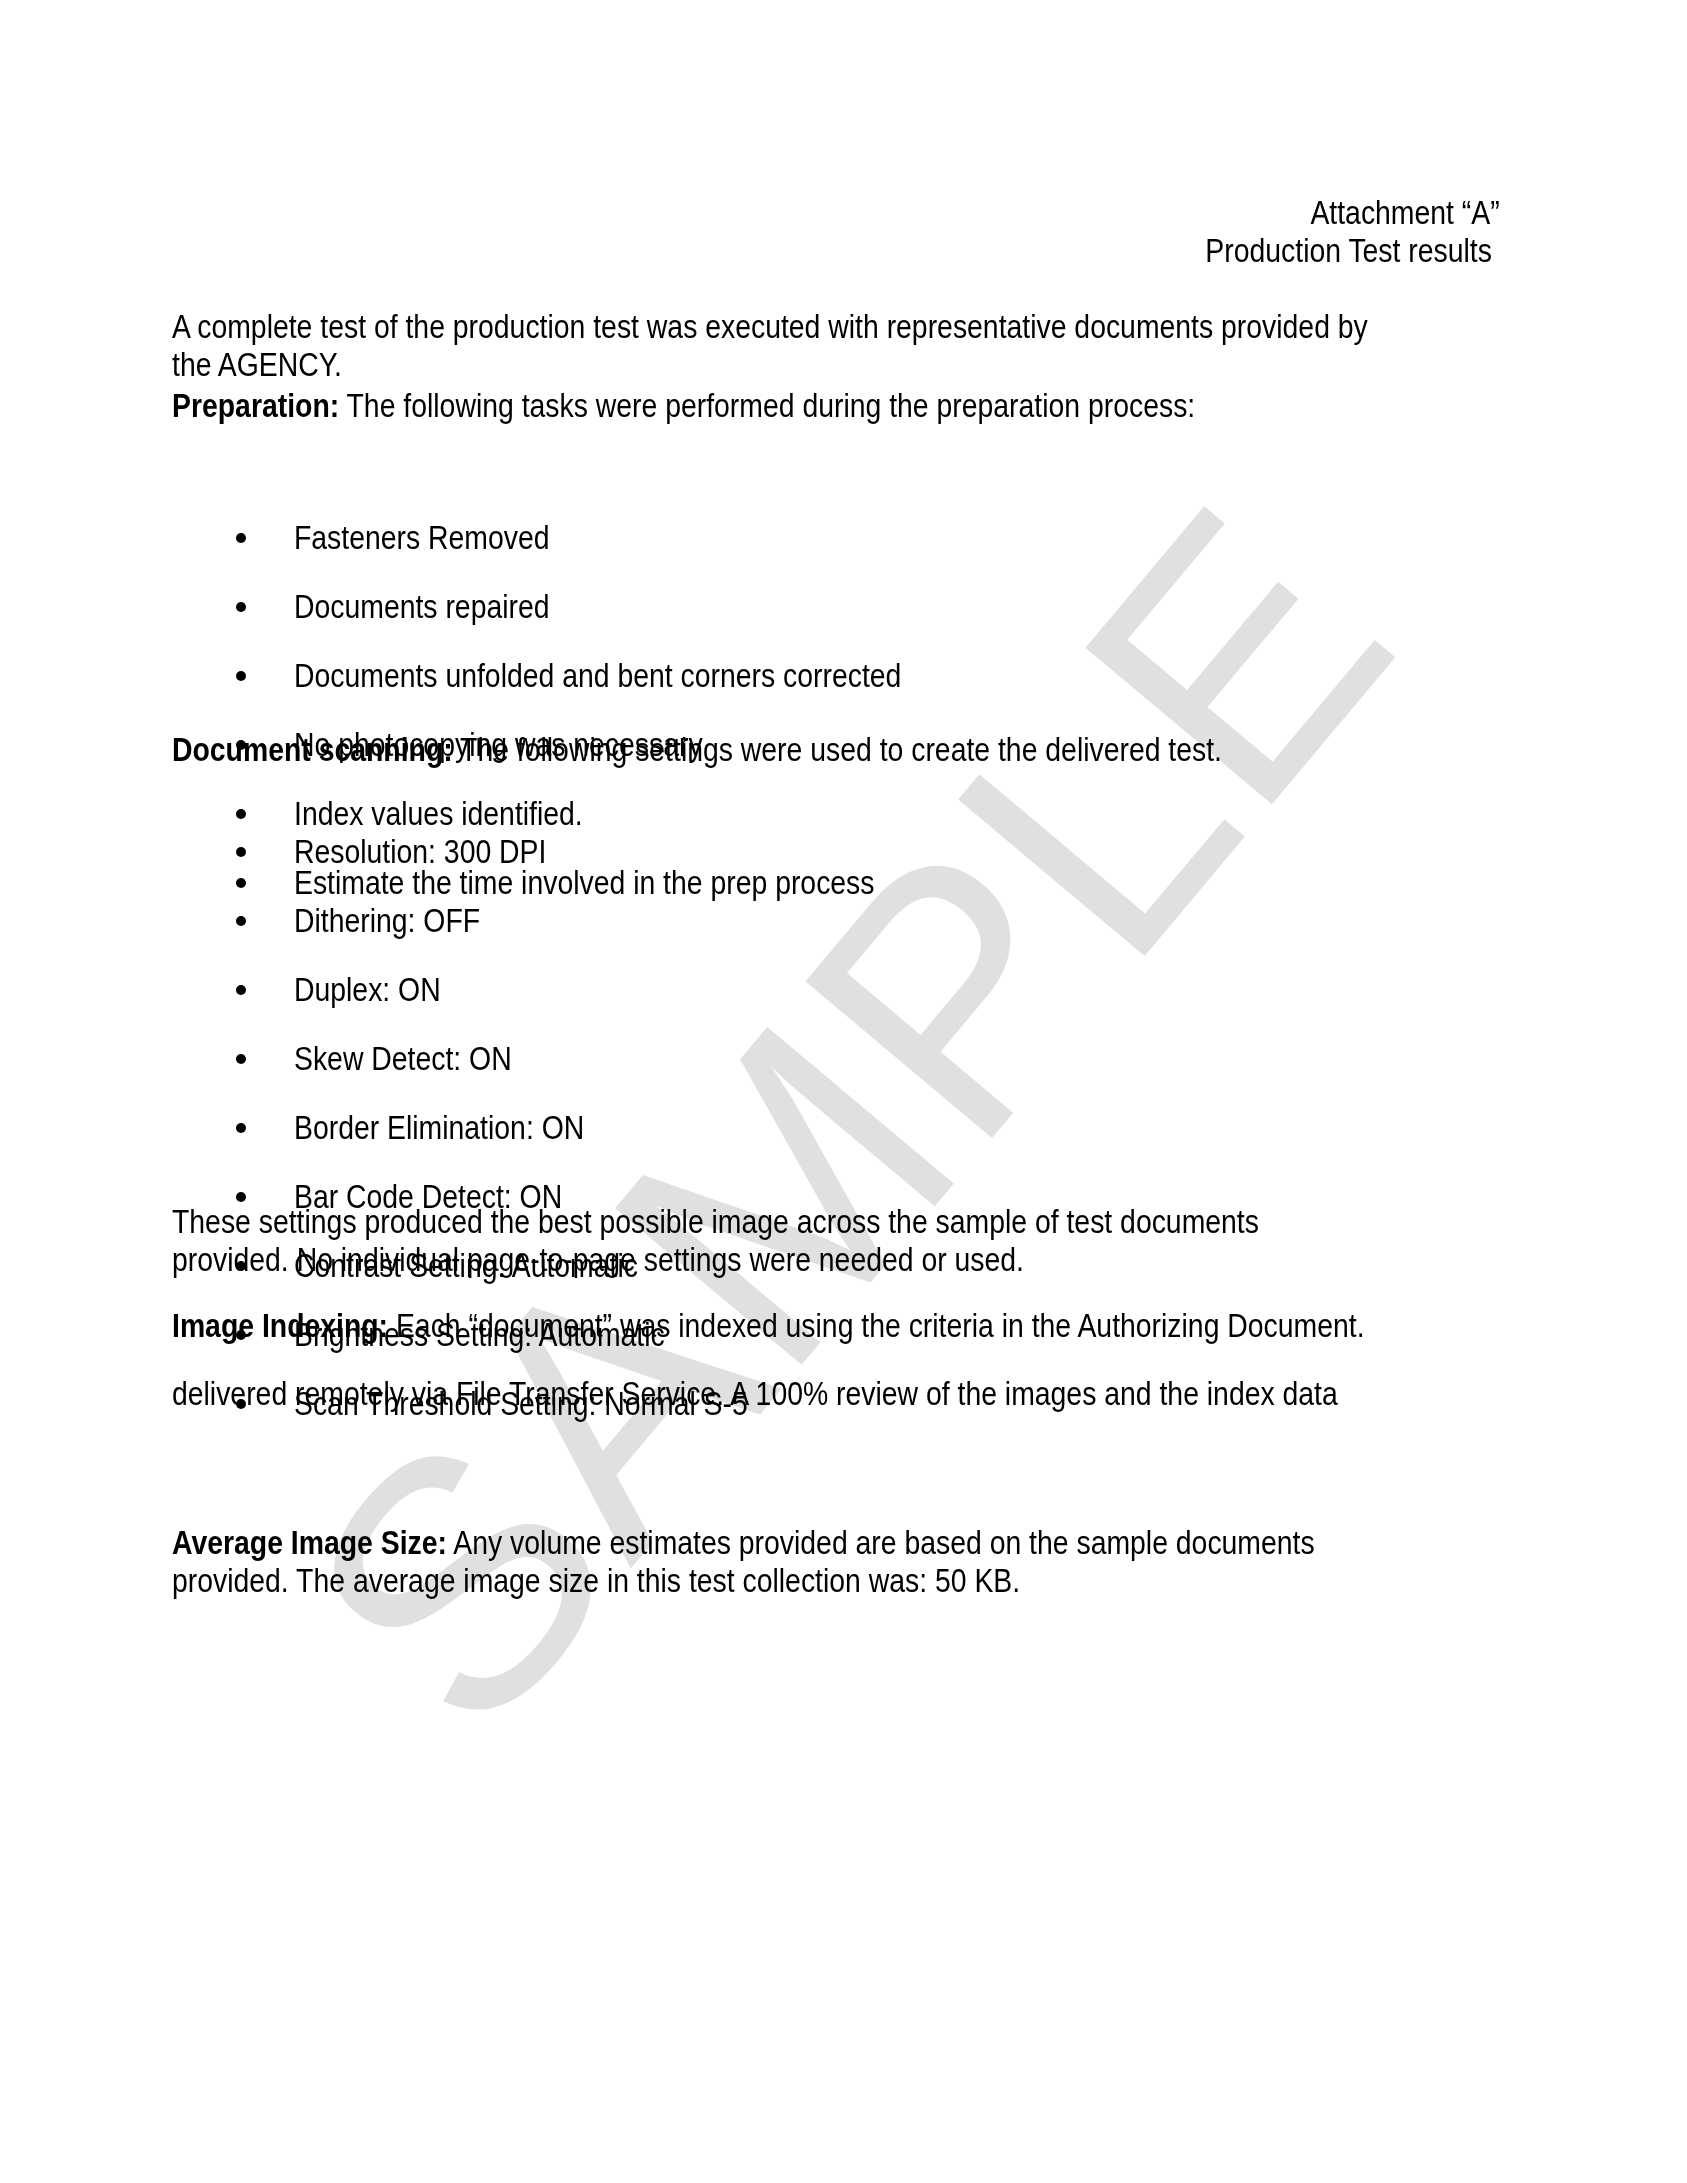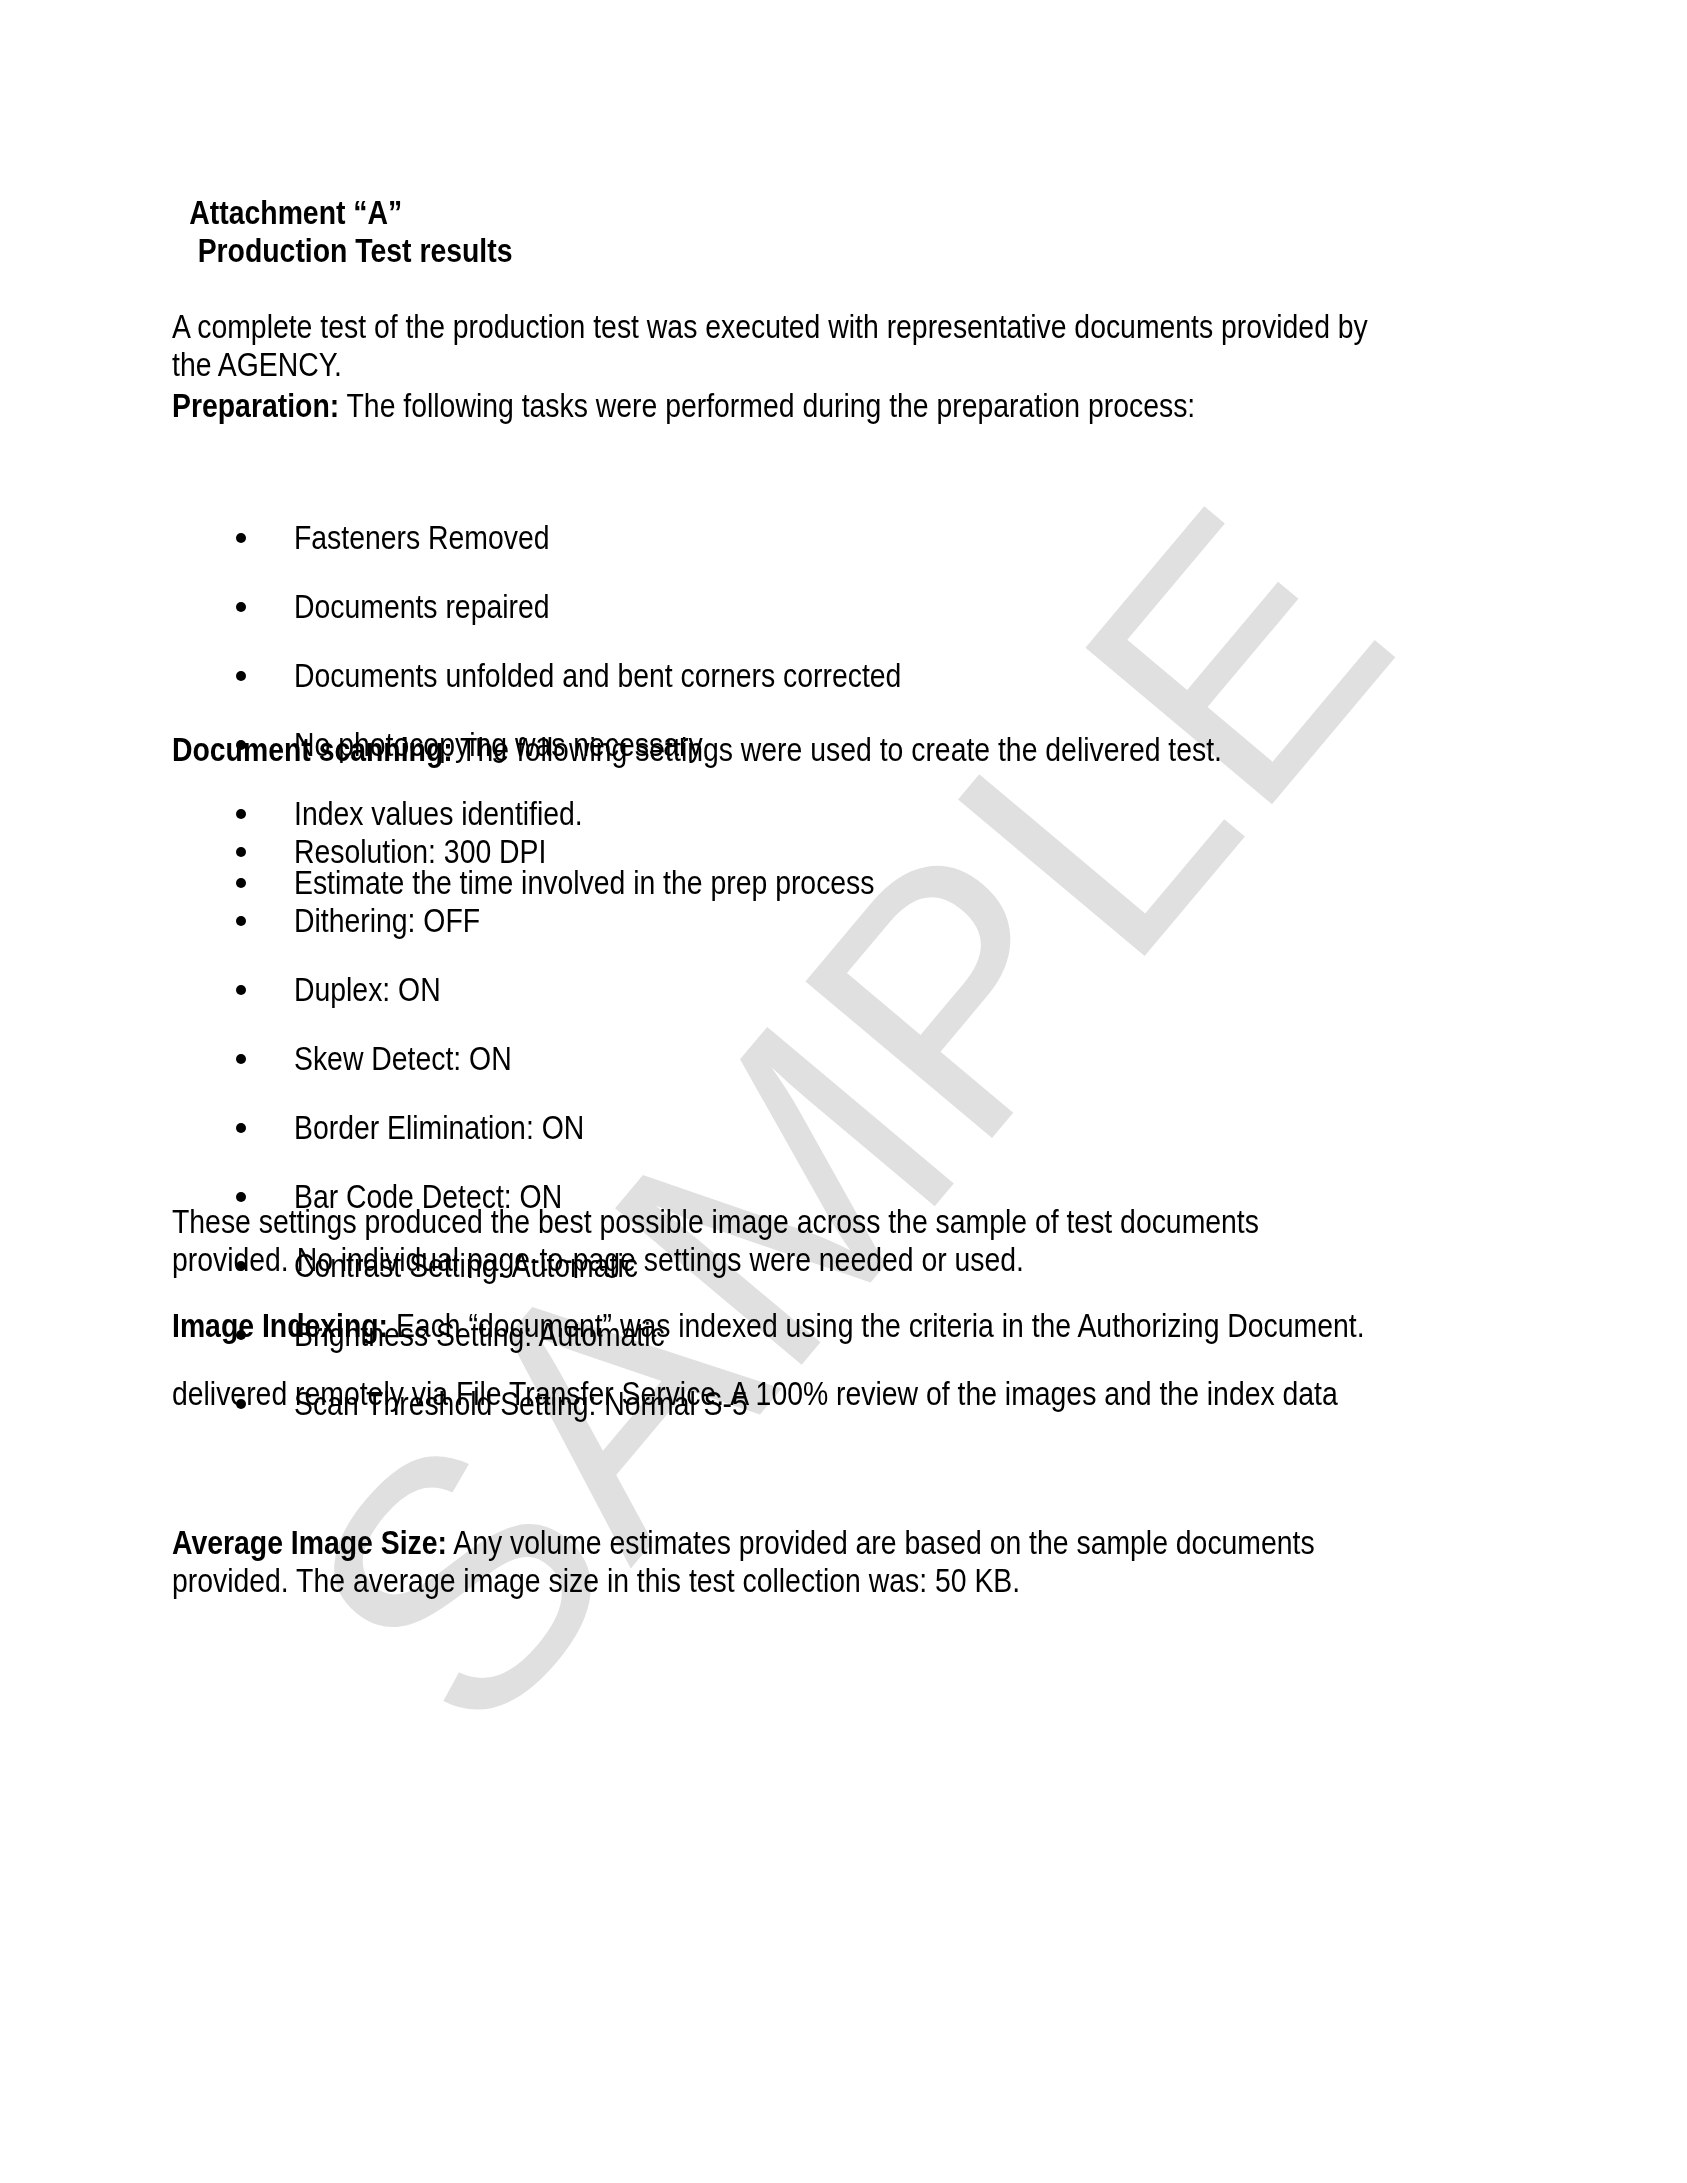--- a/index.html
+++ b/index.html
@@ -40,21 +40,21 @@
     transform:scaleX(0.86);
     transform-origin:0 50%;
     white-space:pre;
   }
   .tx-c{
     display:inline-block;
     transform:scaleX(0.86);
     transform-origin:50% 50%;
     white-space:pre;
   }
-  .title{ text-align:left; font-weight:700; }
+  .title{ text-align:right; font-weight:400; }
   b{ font-weight:700; }
   ul.bullets{
     list-style:none;
     margin:0;padding:0;
   }
   ul.bullets li{
     position:relative;
     height:37px;
     line-height:37px;
     padding-left:122px;

